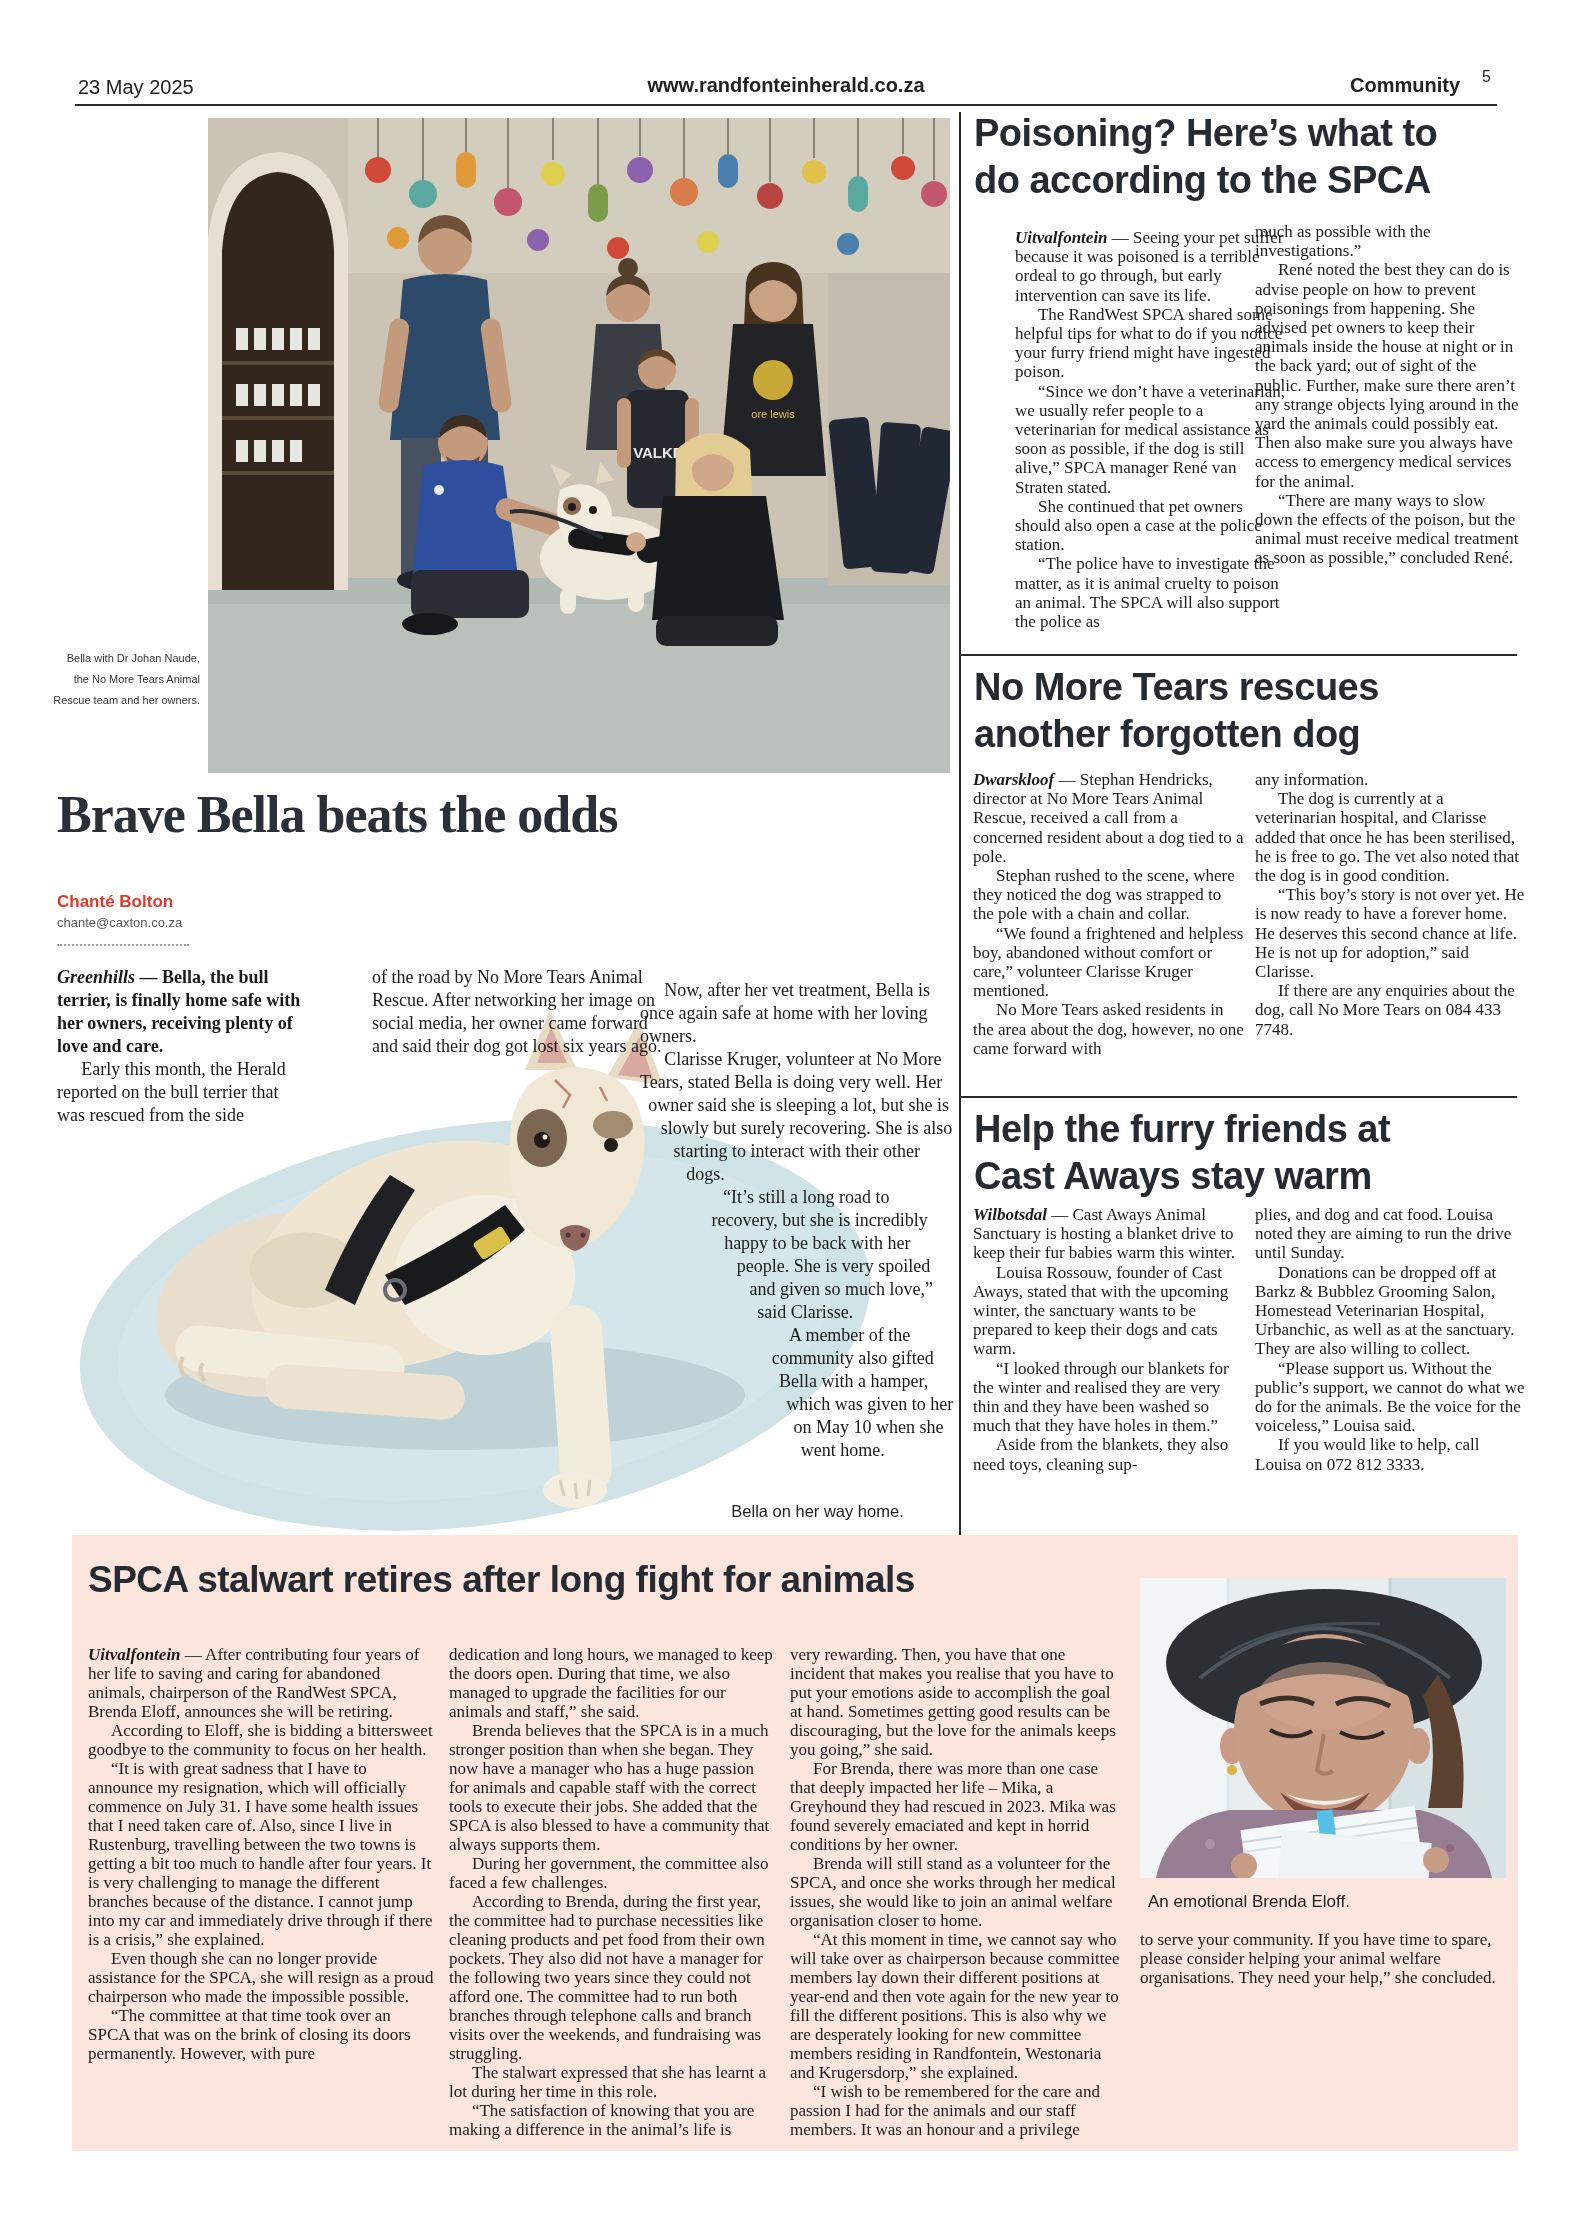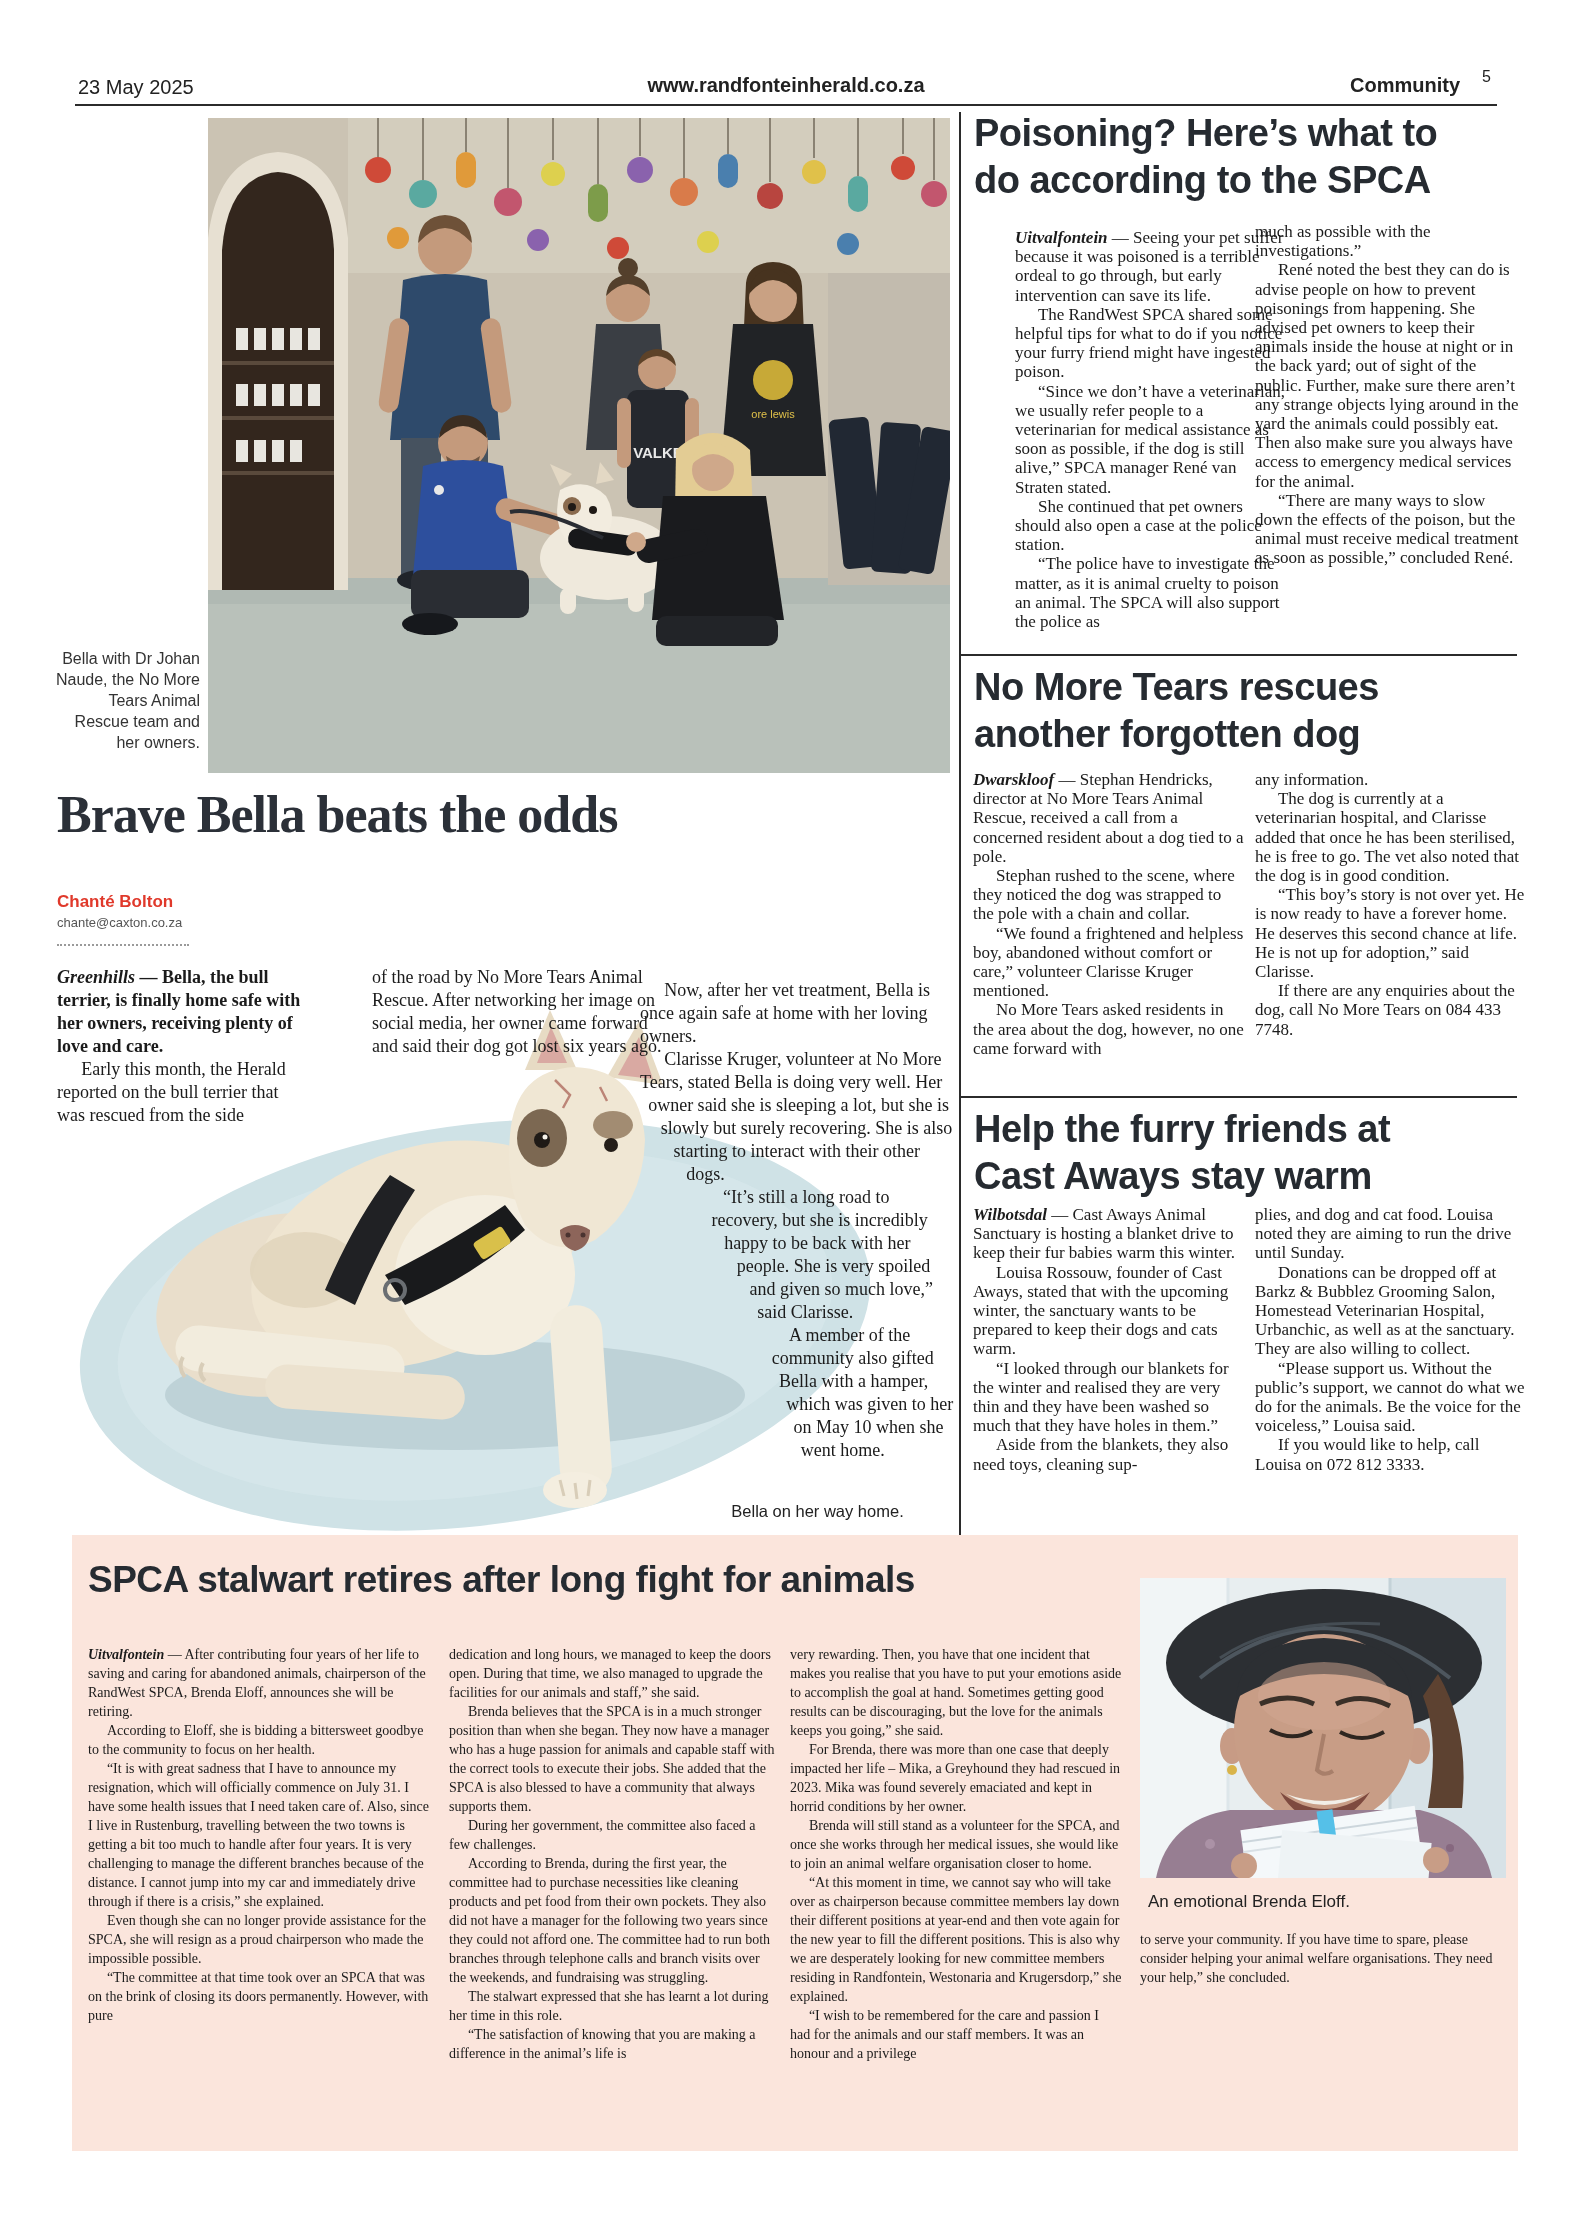--- a/index.html
+++ b/index.html
@@ -23,39 +23,39 @@
   
   .body-col{font-family:"Liberation Serif",serif;color:#1b1b1b;}
   .rc-col{width:272px;font-size:17px;line-height:19.2px;}
   .plist p{margin:0;text-indent:1.35em;}
   .plist.cont > p:first-child{text-indent:0;}
   p.lead{margin:0;}
   .place{font-weight:700;font-style:italic;}
   .bold-lead{font-weight:700;}
   
   .caption{font-family:"Liberation Sans",sans-serif;color:#333;}
-  .cap-top{left:50px;top:648px;width:150px;text-align:right;font-size:16px;line-height:21px;}
+  .cap-top{left:50px;top:648px;width:150px;text-align:right;font-size:11px;line-height:21px;}
   .cap-bella{left:700px;top:1502px;width:235px;text-align:center;font-size:16.5px;color:#222;}
   .cap-brenda{left:1148px;top:1892px;width:360px;font-size:17px;color:#222;}
   
   .bella-hl{left:57px;top:780px;width:905px;font-family:"Liberation Serif",serif;
             font-weight:700;font-size:52px;line-height:70px;color:#2b3038;letter-spacing:-1px;}
   .byline-name{left:57px;top:892px;font-size:17px;font-weight:700;color:#e0392b;}
   .byline-email{left:57px;top:915px;font-size:13px;color:#555;}
   .byline-rule{left:57px;top:944px;width:132px;height:0;border-bottom:2px dotted #9a9a9a;}
   .bella-col{font-size:18px;line-height:23px;}
   .bella-c1{left:57px;top:966px;width:252px;}
   .bella-c2{left:372px;top:966px;width:300px;}
   .bella-c3{left:640px;top:958px;width:316px;margin-top:21px;}
   .wrap-shape{float:left;width:185px;height:560px;
               shape-outside:polygon(0 22%, 60% 58%, 100% 100%, 0 100%);}
   
   .pink-panel{left:72px;top:1535px;width:1446px;height:616px;background:#fbe5dc;}
   .spca-hl{left:88px;top:1558px;width:1060px;font-size:37px;line-height:44px;}
-  .s-col{font-size:14px;line-height:19px;}
+  .s-col{font-size:17px;line-height:19px;}
   .s-c1{left:88px;top:1645px;width:346px;}
   .s-c2{left:449px;top:1645px;width:326px;}
   .s-c3{left:790px;top:1645px;width:332px;}
   .s-c4{left:1140px;top:1930px;width:366px;}
   .photo-frame{display:block;}
 </style>
 </head>
 <body>
 
 <div class="abs mast-date sans">23 May 2025</div>

